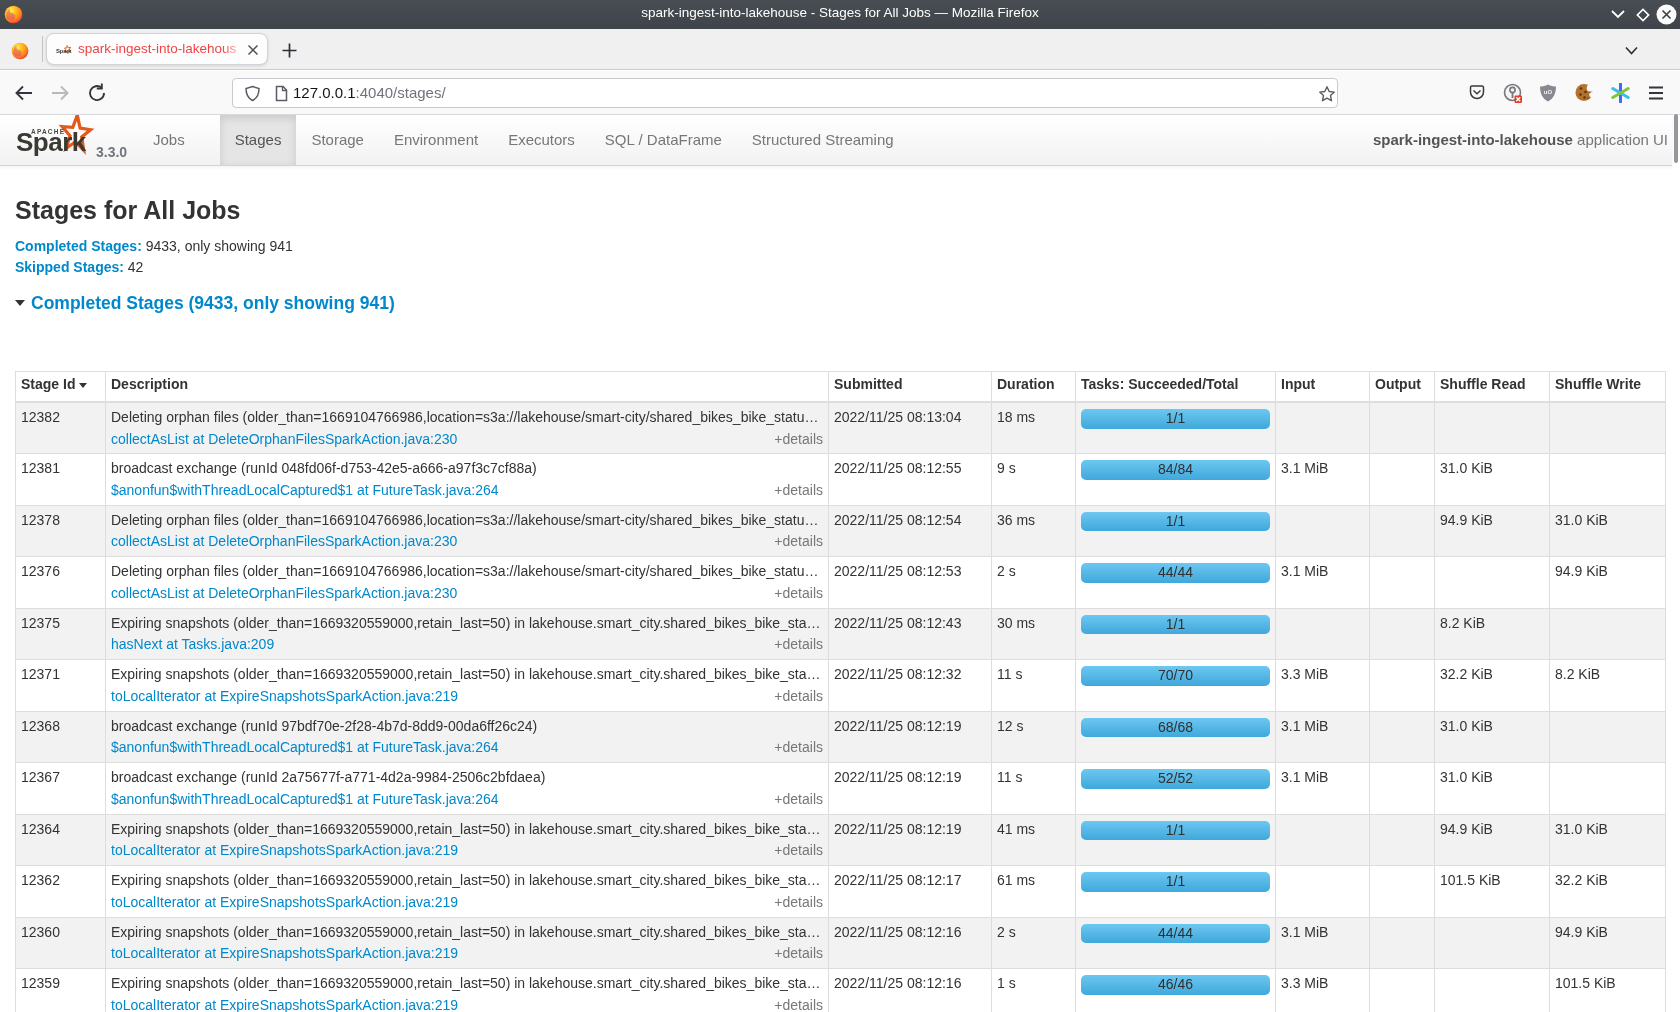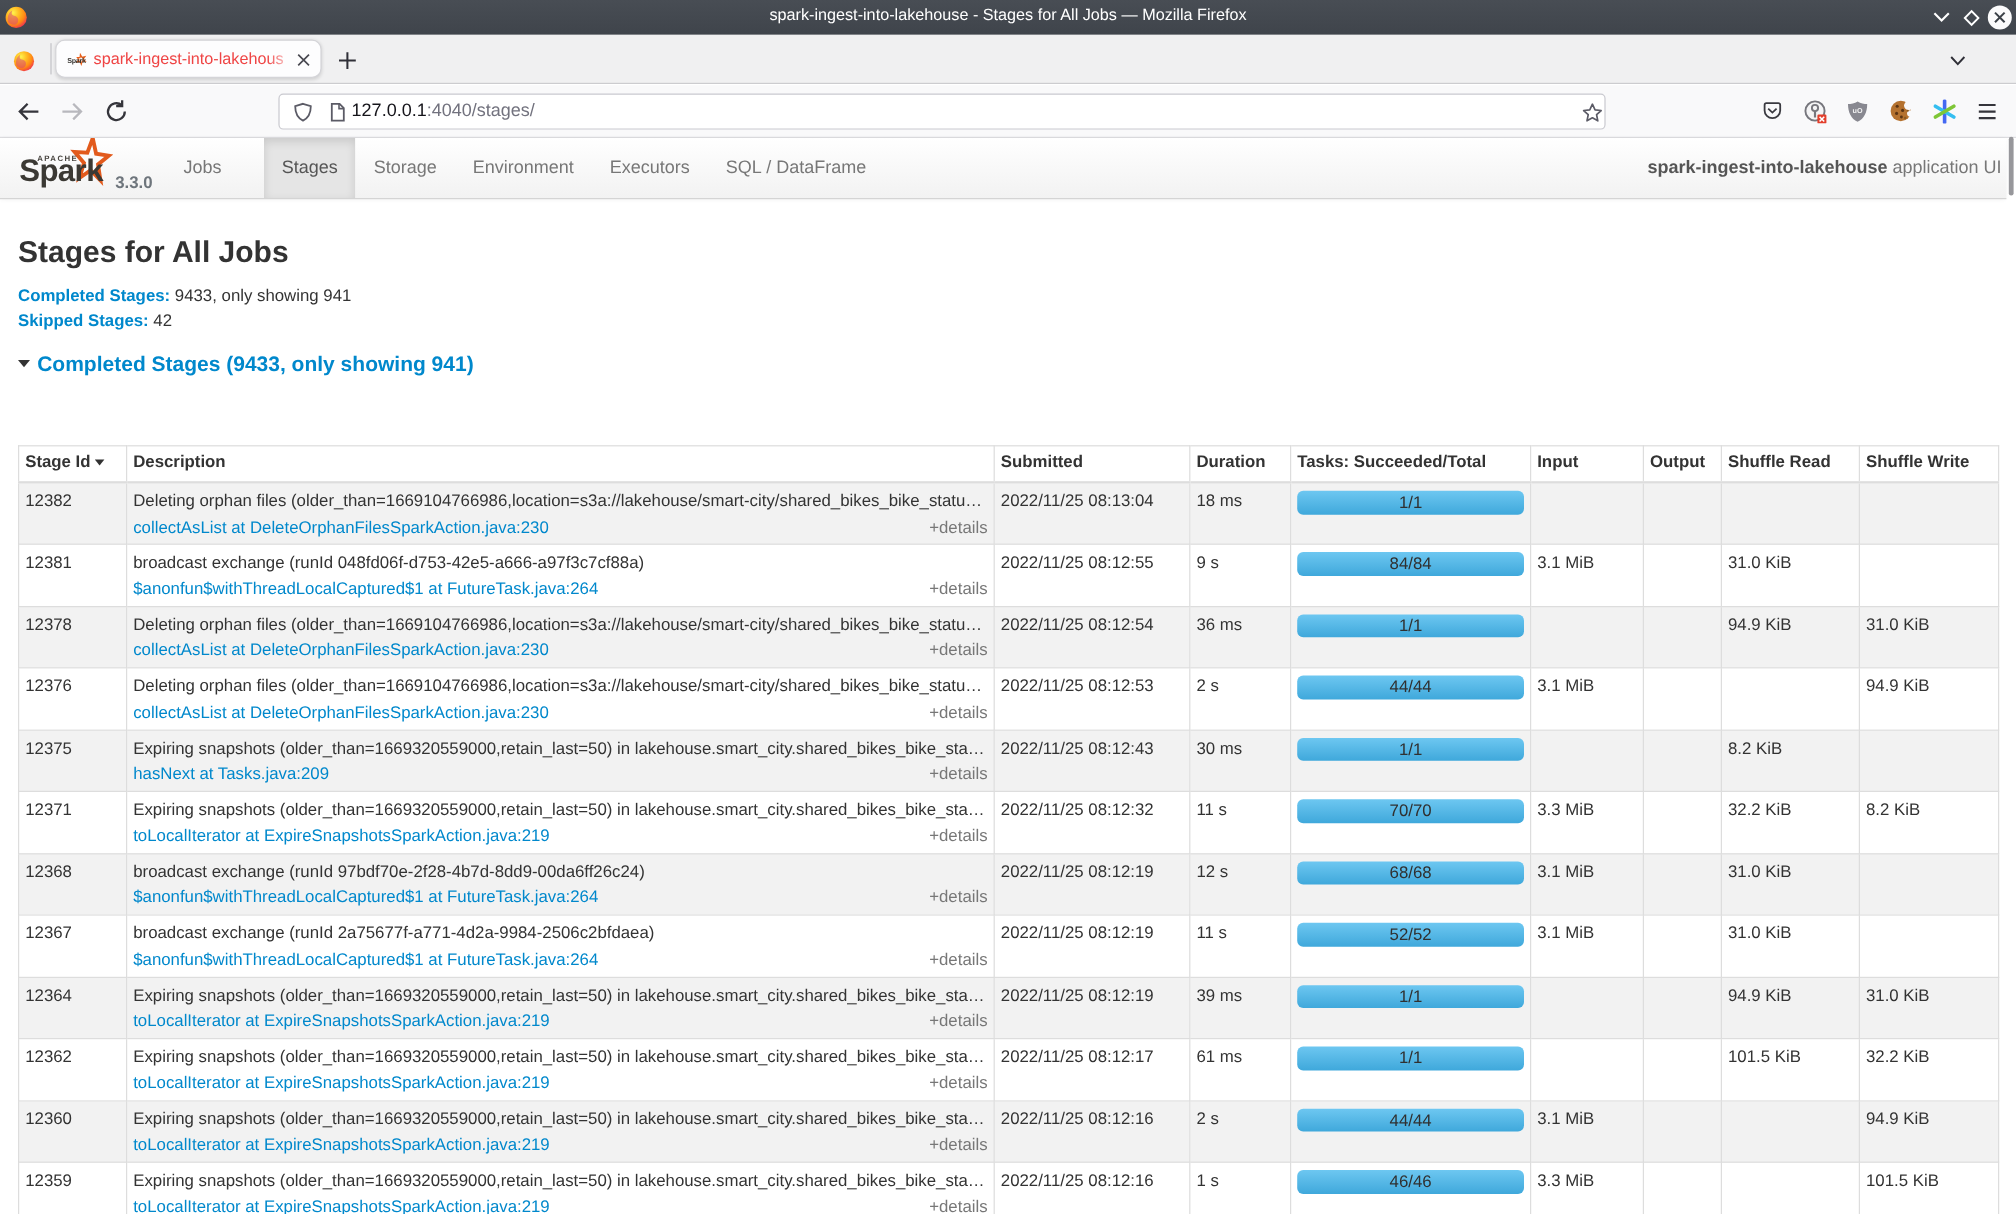--- a/index.html
+++ b/index.html
@@ -217,20 +217,21 @@
       <text x="17" y="19" font-family="Liberation Sans" font-weight="bold" font-size="6.5" fill="#4a4742" letter-spacing="1.2">APACHE</text>
     </svg>
     <div id="navver">3.3.0</div>
     <div id="navul">
       <div class="ni">Jobs</div>
         <div class="ni active">Stages</div>
         <div class="ni">Storage</div>
         <div class="ni">Environment</div>
         <div class="ni">Executors</div>
         <div class="ni">SQL / DataFrame</div>
+        <div class="ni">Structured Streaming</div>
     </div>
     <div id="navright"><b>spark-ingest-into-lakehouse</b> application UI</div>
   </div>
 
   <h1>Stages for All Jobs</h1>
   <div id="summary">
     <div><span class="lbl">Completed Stages:</span> 9433, only showing 941</div>
     <div><span class="lbl">Skipped Stages:</span> 42</div>
   </div>
   <div id="h4c"><span class="arrow"></span>Completed Stages (9433, only showing 941)</div>
@@ -388,21 +389,21 @@
           <td>31.0 KiB</td>
           <td></td>
         </tr>
 <tr class="odd">
           <td>12364</td>
           <td>
             <div class="dline">Expiring snapshots (older_than=1669320559000,retain_last=50) in lakehouse.smart_city.shared_bikes_bike_status</div>
             <div class="l2"><span class="dlink">toLocalIterator at ExpireSnapshotsSparkAction.java:219</span><span class="det">+details</span></div>
           </td>
           <td>2022/11/25 08:12:19</td>
-          <td>39 ms</td>
+          <td>41 ms</td>
           <td class="tdtask">
             <div class="pbar">1/1</div>
           </td>
           <td></td>
           <td></td>
           <td>94.9 KiB</td>
           <td>31.0 KiB</td>
         </tr>
 <tr>
           <td>12362</td>

